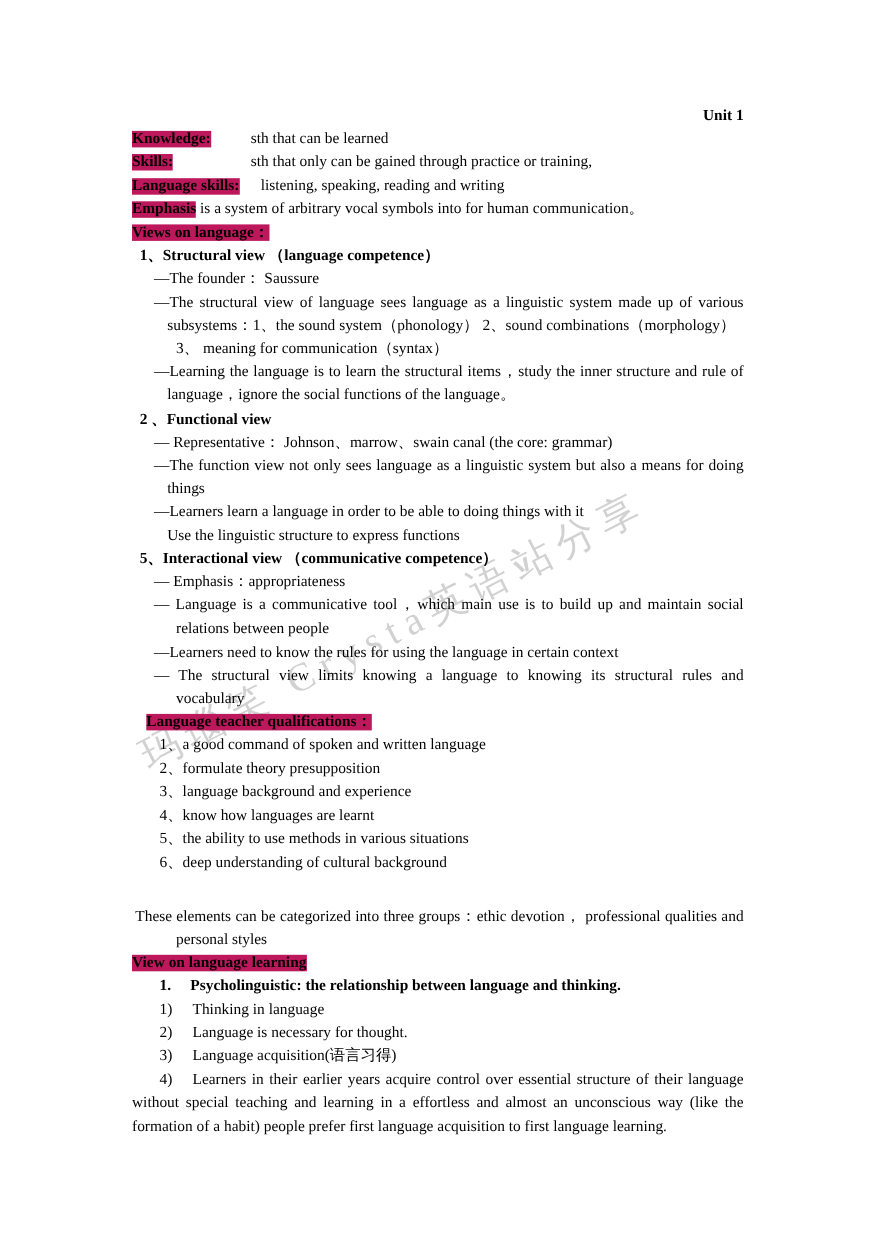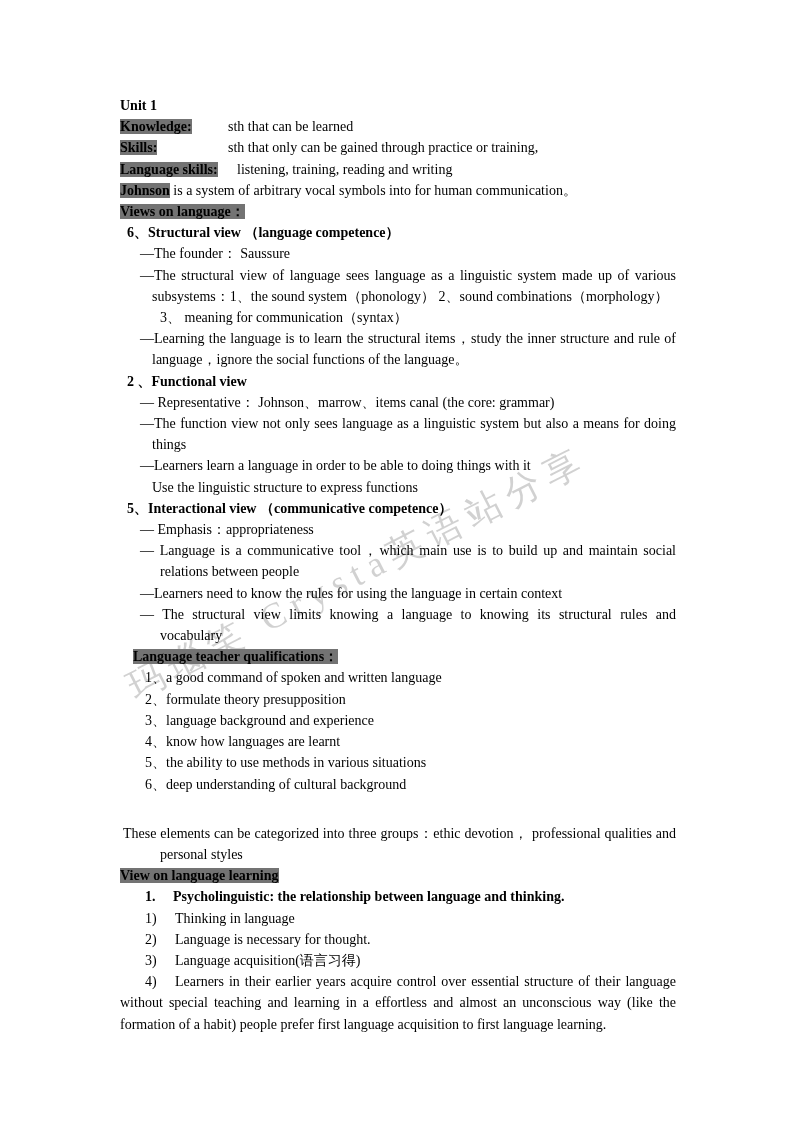--- a/index.html
+++ b/index.html
@@ -32,22 +32,22 @@
   .content {
     position: absolute;
     left: 120px; top: 95px;
     width: 556px;
     font-size: 14px;
     line-height: 21.2px;
     z-index: 2;
   }
   .bl { margin: 0; padding: 0; }
   .seg-b { font-weight: bold; }
-  .seg-hl { background: #737373; }
-  .bl-title { text-align: left; }
+  .seg-hl { background: #be185d; }
+  .bl-title { text-align: right; }
   .bl-kv { position: relative; }
   .bl-kv .val { position: absolute; left: 108px; top: 0; white-space: nowrap; }
   .bl-kv2 .val { left: 117px; }
   .bl-hlh-ind { padding-left: 13px; }
   .bl-nh { padding-left: 7px; font-weight: bold; }
   .bl-dash { padding-left: 32px; text-indent: -12px; text-align: justify; }
   .bl-dash40 { padding-left: 40px; text-indent: -20px; text-align: justify; }
   .bl-pind40 { padding-left: 40px; }
   .bl-pind32 { padding-left: 32px; }
   .bl-list { padding-left: 25px; }
@@ -62,30 +62,30 @@
 </style>
 </head>
 <body>
 
 <div class="page">
   <div class="watermark">玛瑙笑 Crysta英语站分享</div>
   <div class="content" id="doc">
       <div class="bl bl-title"><span class="seg seg-b">Unit 1</span></div>
       <div class="bl bl-kv"><span class="seg seg-b seg-hl lbl">Knowledge:</span><span class="val">sth that can be learned</span></div>
       <div class="bl bl-kv"><span class="seg seg-b seg-hl lbl">Skills:</span><span class="val">sth that only can be gained through practice or training,</span></div>
-      <div class="bl bl-kv bl-kv2"><span class="seg seg-b seg-hl lbl">Language skills:</span><span class="val">listening, training, reading and writing</span></div>
-      <div class="bl bl-inline"><span class="seg seg-b seg-hl">Johnson</span><span class="seg"> is a system of arbitrary vocal symbols into for human communication。</span></div>
+      <div class="bl bl-kv bl-kv2"><span class="seg seg-b seg-hl lbl">Language skills:</span><span class="val">listening, speaking, reading and writing</span></div>
+      <div class="bl bl-inline"><span class="seg seg-b seg-hl">Emphasis</span><span class="seg"> is a system of arbitrary vocal symbols into for human communication。</span></div>
       <div class="bl bl-hlh"><span class="seg seg-b seg-hl">Views on language：</span></div>
-      <div class="bl bl-nh"><span class="seg seg-b">6、Structural view （language competence）</span></div>
+      <div class="bl bl-nh"><span class="seg seg-b">1、Structural view （language competence）</span></div>
       <div class="bl bl-dash"><span class="seg">—The founder： Saussure</span></div>
       <div class="bl bl-dash"><span class="seg">—The structural view of language sees language as a linguistic system made up of various subsystems：1、the sound system（phonology） 2、sound combinations（morphology）</span></div>
       <div class="bl bl-pind40"><span class="seg">3、 meaning for communication（syntax）</span></div>
       <div class="bl bl-dash"><span class="seg">—Learning the language is to learn the structural items，study the inner structure and rule of language，ignore the social functions of the language。</span></div>
       <div class="bl bl-nh"><span class="seg seg-b">2 、Functional view</span></div>
-      <div class="bl bl-dash"><span class="seg">— Representative： Johnson、marrow、items canal (the core: grammar)</span></div>
+      <div class="bl bl-dash"><span class="seg">— Representative： Johnson、marrow、swain canal (the core: grammar)</span></div>
       <div class="bl bl-dash"><span class="seg">—The function view not only sees language as a linguistic system but also a means for doing things</span></div>
       <div class="bl bl-dash"><span class="seg">—Learners learn a language in order to be able to doing things with it</span></div>
       <div class="bl bl-pind32"><span class="seg">Use the linguistic structure to express functions</span></div>
       <div class="bl bl-nh"><span class="seg seg-b">5、Interactional view （communicative competence）</span></div>
       <div class="bl bl-dash"><span class="seg">— Emphasis：appropriateness</span></div>
       <div class="bl bl-dash40"><span class="seg">— Language is a communicative tool，which main use is to build up and maintain social relations between people</span></div>
       <div class="bl bl-dash"><span class="seg">—Learners need to know the rules for using the language in certain context</span></div>
       <div class="bl bl-dash40"><span class="seg">— The structural view limits knowing a language to knowing its structural rules and vocabulary</span></div>
       <div class="bl bl-hlh bl-hlh-ind"><span class="seg seg-b seg-hl">Language teacher qualifications：</span></div>
       <div class="bl bl-list"><span class="seg">1、a good command of spoken and written language</span></div>

